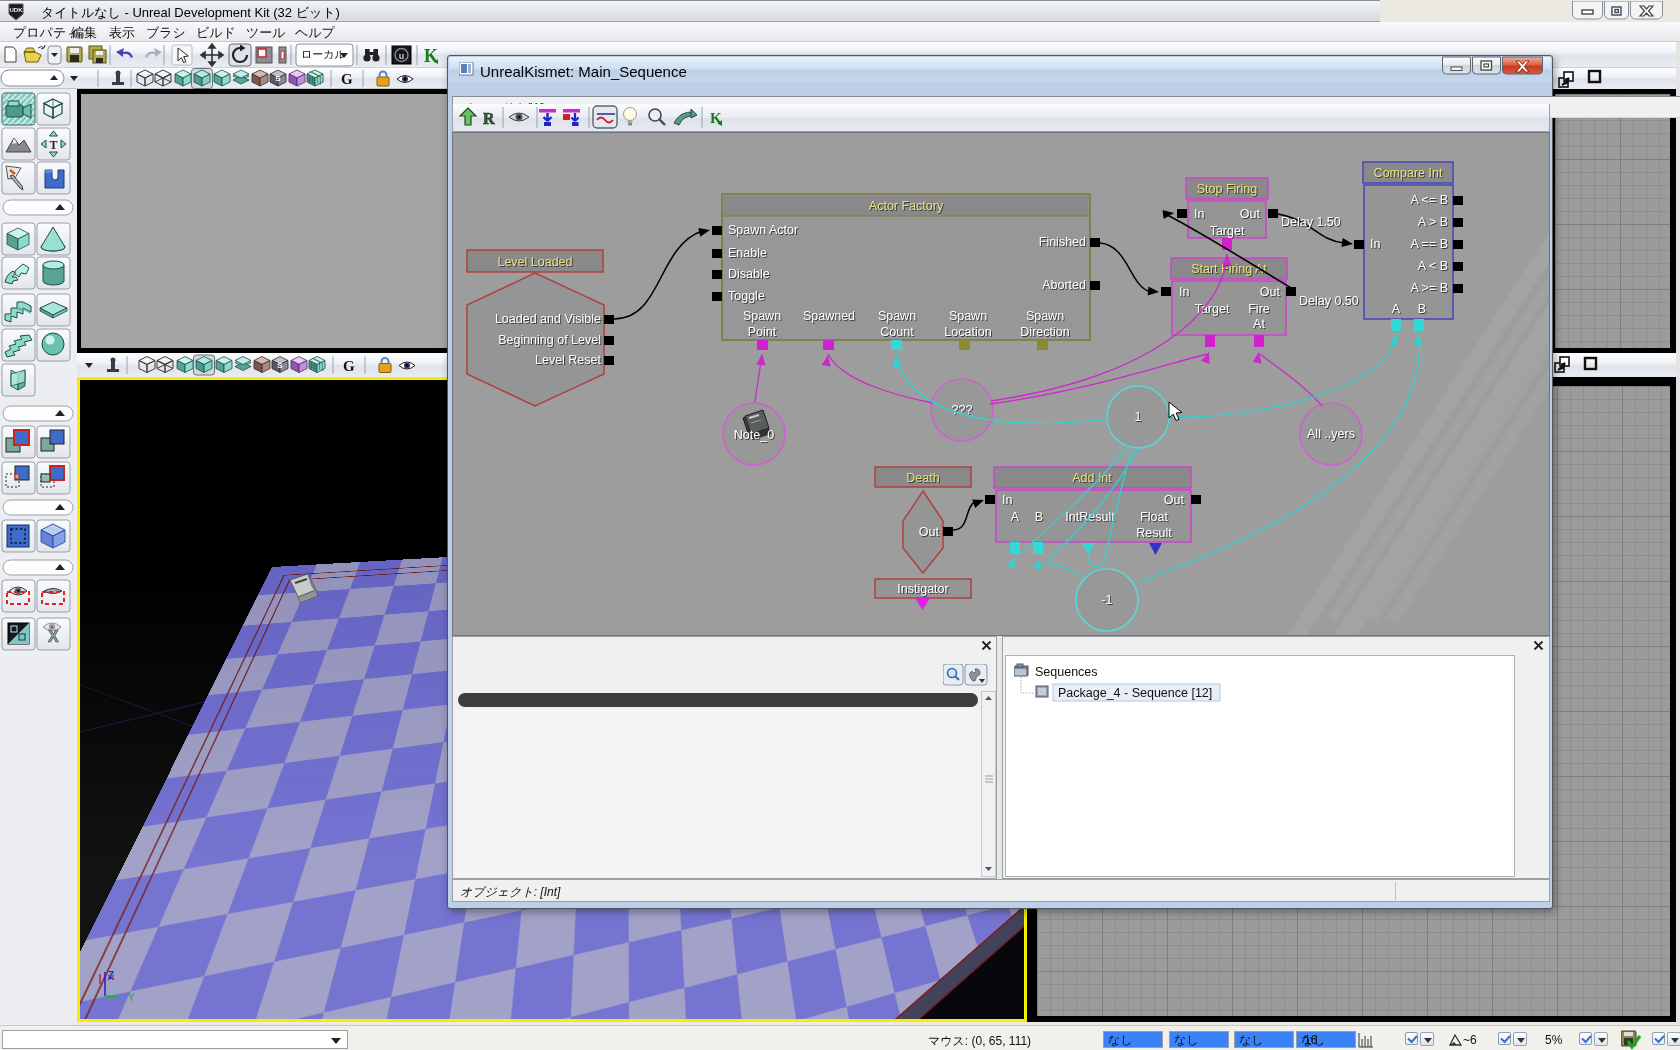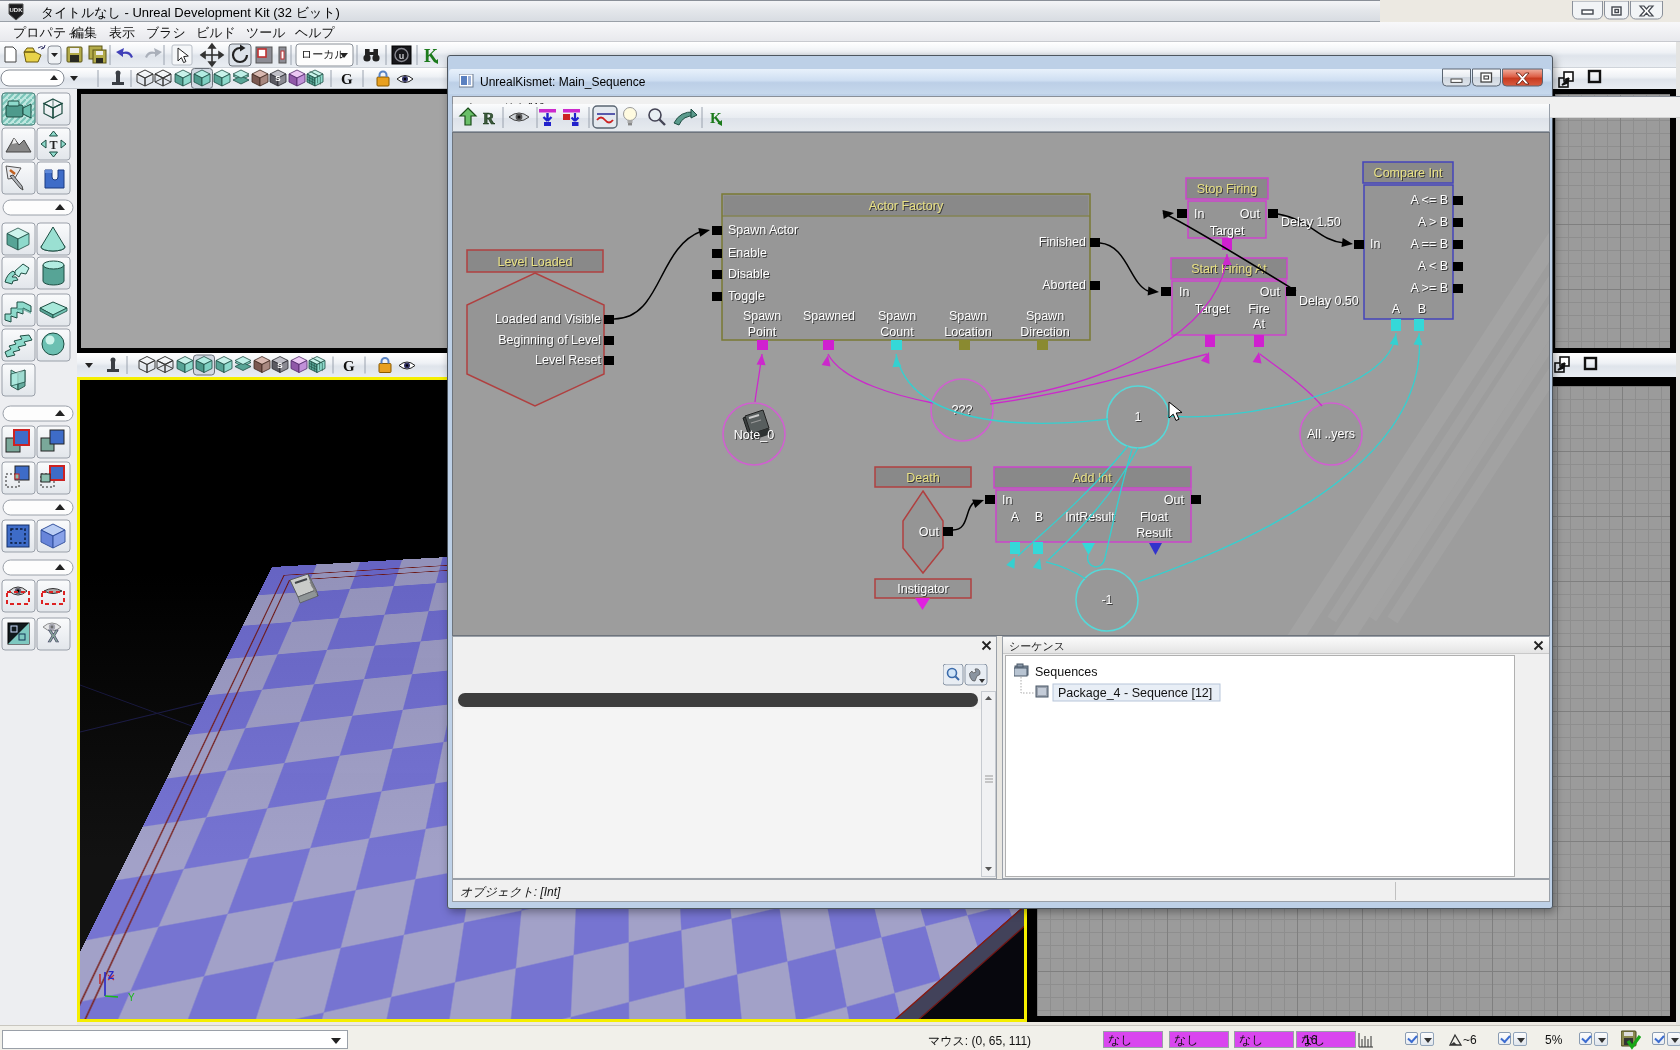--- a/index.html
+++ b/index.html
@@ -51,39 +51,39 @@
 }
 #redwire { position:absolute; left:14px; top:13px; width:1052px; height:734px; border:1.5px solid #701512; }
 #redwire2 { position:absolute; left:21px; top:21px; width:1038px; height:718px; border:1.2px solid #701512; }
 
 
 #kwin { left:447px; top:55px; width:1106px; height:854px;
   background:#bdd0e7; border:1px solid #4e565f; border-radius:3px;
   box-shadow: 2px 3px 8px rgba(0,0,0,0.35); }
 #ktitle { position:absolute; left:1px; top:1px; width:1102px; height:25px;
   background:linear-gradient(#e8f1fb, #cfdff2 45%, #bccfe7 55%, #c6d8ec);
-  font-size:12px; color:#000; border-radius:3px 3px 0 0;margin-top:12px; }
+  font-size:15px; color:#000; border-radius:3px 3px 0 0; }
 #kmenu { position:absolute; left:4px; top:40px; width:1258px; height:22px; background:#f0f0f0; border:1px solid #898f98; border-bottom:1px solid #d5d5d5; font-size:12px; color:#111;text-align:right; }
 #ktbar { position:absolute; left:4px; top:48px; width:1098px; height:28px;
   background:linear-gradient(#fbfcfd,#e8ecf1 50%,#dde2e9 51%,#e6eaef); border:1px solid #98a0aa; border-top:none; }
 #kcanvas { position:absolute; left:4px; top:76px; width:1098px; height:504px; background:#9d9d9d; border:1px solid #6e747c; overflow:hidden;}
 #kpanels { position:absolute; left:4px; top:580px; width:1098px; height:243px; background:#e9e7e2; }
 #kstatus { position:absolute; left:4px; top:823px; width:1098px; height:23px; background:#f0f0f0; border:1px solid #9aa0a8; font-size:12px; color:#111; }
 
 
 #pprops { position:absolute; left:0px; top:0px; width:545px; height:243px; background:#f0f0f0; border:1px solid #9aa0a8; }
 #pseq  { position:absolute; left:550px; top:0px; width:548px; height:243px; background:#f0f0f0; border:1px solid #9aa0a8; }
 .phead { position:absolute; left:0; top:0; right:0; height:17px; background:linear-gradient(#fbfbfb,#e4e4e4); font-size:11px; color:#222; border-bottom:1px solid #c9c9c9;}
 .px { position:absolute; top:2px; font-size:12px; color:#222; font-weight:bold; }
 
 .chk { position:absolute; width:13px; height:13px; background:linear-gradient(#fdfdfd,#e8ecf2); border:1px solid #8a9cb2; border-radius:2px; }
 .chk:after { content:""; position:absolute; left:2px; top:2px; width:7px; height:4px; border-left:2px solid #3c6cd0; border-bottom:2px solid #3c6cd0; transform:rotate(-48deg); }
 .ddb { position:absolute; width:14px; height:14px; background:linear-gradient(#fdfdfe,#dfe5ec); border:1px solid #93a5bb; border-radius:2px; }
 .ddb:after { content:""; position:absolute; left:3px; top:5px; border:4px solid transparent; border-top:5px solid #333; border-bottom:none; }
-.nbox { position:absolute; width:60px; height:17px; background:#d946ef; border:1px solid #9aa0a8; font-size:12px; color:#111; padding-left:4px; }
+.nbox { position:absolute; width:60px; height:17px; background:#3b82f6; border:1px solid #9aa0a8; font-size:12px; color:#111; padding-left:4px; }
 </style>
 </head>
 <body>
 <div id="root">
 
   <div class="abs" id="titlebar">
     <svg class="abs" style="left:7px; top:2px;" width="18" height="18" viewBox="0 0 18 18">
       <path d="M2 1 h14 v10 l-7 6 l-7 -6 z" fill="#1c1c1e" stroke="#555"></path>
       <text x="9" y="9" fill="#eee" font-size="6" text-anchor="middle" font-weight="bold">UDK</text>
     </svg>
@@ -988,23 +988,20 @@
           <svg class="abs" style="left:2px; top:82px;" width="10" height="12">
               <g stroke="#999">
                 <line x1="1" y1="2" x2="9" y2="2"></line>
                 <line x1="1" y1="5" x2="9" y2="5"></line>
                 <line x1="1" y1="8" x2="9" y2="8"></line>
               </g>
             </svg>
         </div>
       </div>
       <div id="pseq">
-        <div class="phead">
-            <span class="abs" style="left:6px; top:2px;">シーケンス</span>
-          </div>
         <span class="px" style="left:530px; top:3px;"><svg width="11" height="11" viewBox="0 0 11 11">
               <path d="M1.5 1.5 L9.5 9.5 M9.5 1.5 L1.5 9.5" stroke="#222" stroke-width="1.8"></path>
             </svg></span>
         <div class="abs" style="left:2px; top:18px; width:510px; height:222px; background:#fff; border:1px solid #b0b0b0;">
           <svg class="abs" style="left:8px; top:6px;" width="300" height="44" viewBox="0 0 300 44">
             <g>
                 <rect x="1" y="4" width="13" height="9" fill="#8a98a8" stroke="#4a5868"></rect>
                 <rect x="3" y="2" width="6" height="3" fill="#8a98a8" stroke="#4a5868"></rect>
                 <rect x="0" y="6" width="13" height="8" fill="#b8c4d2" stroke="#4a5868"></rect>
               </g>

